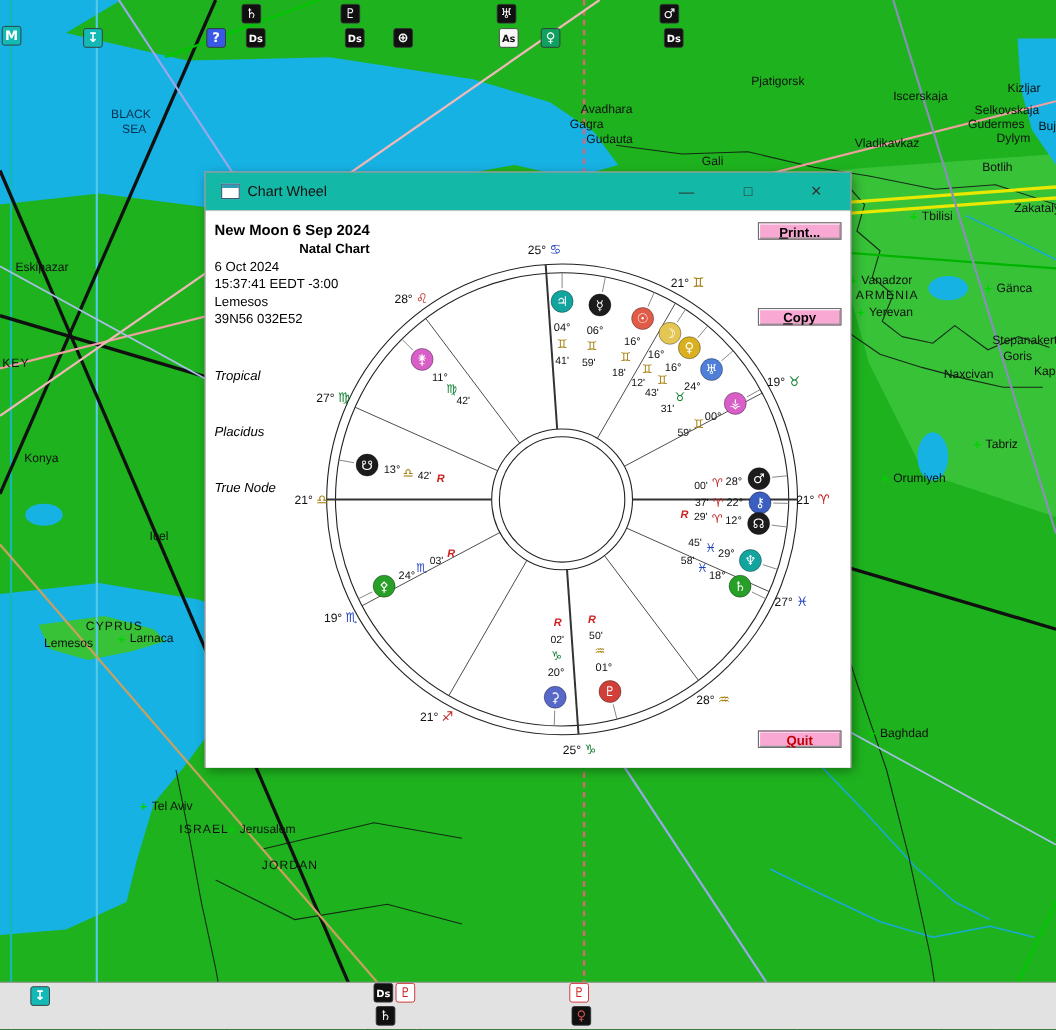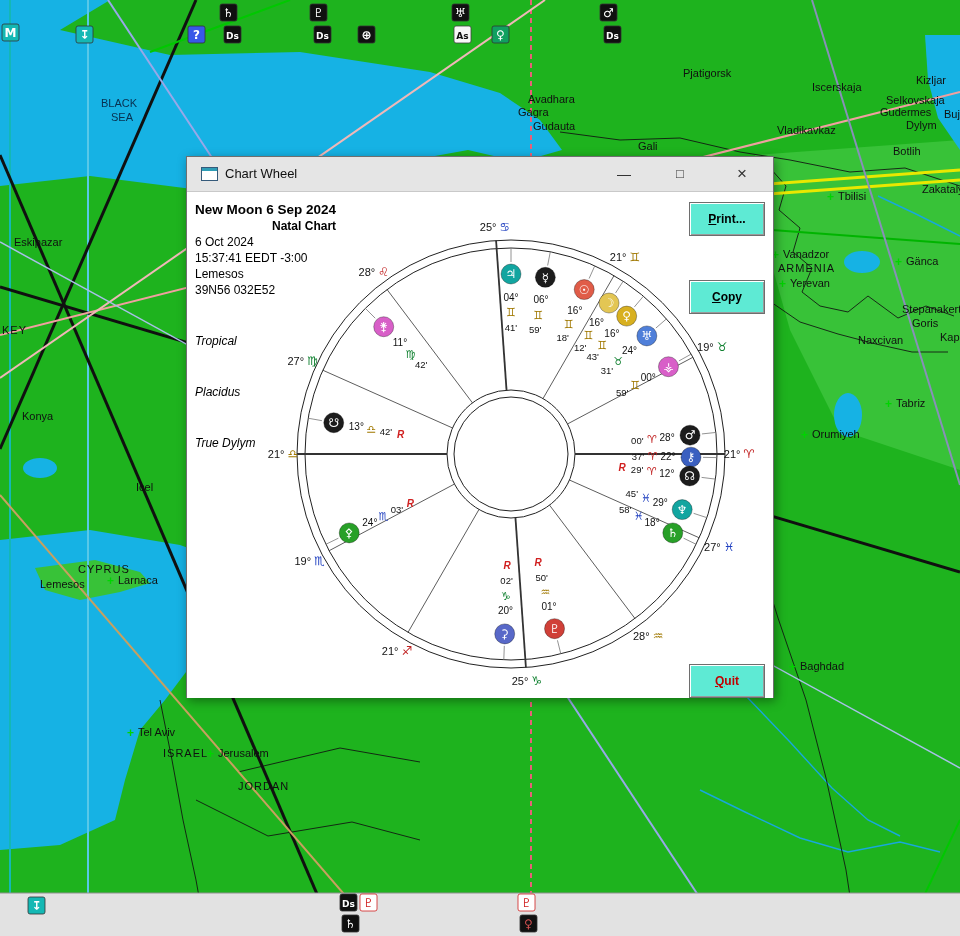--- a/index.html
+++ b/index.html
@@ -3,33 +3,33 @@
 <meta charset="utf-8">
 <style>
   html,body{margin:0;padding:0;background:#222;}
   #stage{position:relative;width:960px;height:936px;overflow:hidden;
          font-family:"Liberation Sans",sans-serif;background:#1eb31e;}
   #map{position:absolute;left:0;top:0;}
   
   .dialog{position:absolute;left:186px;top:156px;width:586px;height:540px;
           background:#fff;border:1px solid #6f6f6f;
           box-shadow:2px 3px 10px rgba(0,0,0,.38);}
-  .titlebar{position:relative;height:34px;background:#e5e5e5;border-bottom:1px solid #c9c9c9;}
+  .titlebar{position:relative;height:34px;background:#14b8a6;border-bottom:1px solid #c9c9c9;}
   .app-icon{position:absolute;left:14px;top:10px;width:15px;height:12px;background:#fff;
             border:1px solid #355a7a;box-shadow:inset 0 3px 0 #2e9db6;}
   .tb-title{position:absolute;left:38px;top:9px;font-size:13px;color:#101010;}
   .ctl{position:absolute;top:4px;width:30px;height:26px;text-align:center;line-height:26px;
        font-size:14px;color:#333;cursor:default;}
   .ctl.min{left:422px;} .ctl.max{left:478px;font-size:13px;} .ctl.close{left:540px;font-size:17px;}
   .content{position:relative;width:586px;height:506px;background:#fff;}
   .info{position:absolute;left:8px;top:10px;line-height:16px;font-size:12px;color:#000;}
   .info .h1{font-size:13.5px;font-weight:bold;}
   .info .h2{font-weight:bold;text-align:right;}
   .info .it{font-style:italic;margin-top:35px;}
-  .btn{position:absolute;left:502px;width:76px;height:34px;background:#5eead4;
+  .btn{position:absolute;left:502px;width:76px;height:16px;background:#f9a8d4;
        border:1px solid #6e6e6e;box-shadow:inset 1px 1px 0 #ffffff,inset -1px -1px 0 #9a9a9a;
        font-family:"Liberation Sans",sans-serif;font-size:12px;font-weight:bold;cursor:default;}
   #btn-print{top:10px;} #btn-copy{top:40px;} #btn-quit{top:472px;}
   #wheel{position:absolute;left:0;top:0;pointer-events:none;}
   text{font-family:"Liberation Sans",sans-serif;}
   .glyphtxt{font-family:"DejaVu Sans",sans-serif;}
 </style>
 </head>
 <body>
 
@@ -214,21 +214,21 @@
     <div class="content">
       <div class="info">
         <div class="h1">New Moon 6 Sep 2024</div>
         <div class="h2">Natal Chart</div>
         <div>6 Oct 2024</div>
         <div>15:37:41  EEDT -3:00</div>
         <div>Lemesos</div>
         <div>39N56 032E52</div>
         <div class="it">Tropical</div>
         <div class="it">Placidus</div>
-        <div class="it">True Dylym</div>
+        <div class="it">True Node</div>
       </div>
       <svg id="wheel" width="586" height="506" viewBox="0 0 586 506">
           <circle cx="324" cy="262" r="214" fill="#ffffff" stroke="#222222" stroke-width="1"></circle>
           <circle cx="324" cy="262" r="206" fill="none" stroke="#222222" stroke-width="1"></circle>
           <circle cx="324" cy="262" r="64" fill="none" stroke="#222222" stroke-width="1"></circle>
           <circle cx="324" cy="262" r="57" fill="none" stroke="#222222" stroke-width="1"></circle>
           <g>
             <line x1="260" y1="262" x2="110" y2="262" stroke="#333333" stroke-width="1.8"></line>
             <text x="96" y="266" text-anchor="middle" font-size="11"><tspan fill="#111111">21° </tspan><tspan fill="#a07800" class="glyphtxt" font-size="12">♎</tspan></text>
             <line x1="267.4913540570287" y1="292.04618001829704" x2="142.11279587106105" y2="358.7111419338935" stroke="#333333" stroke-width="0.8"></line>

